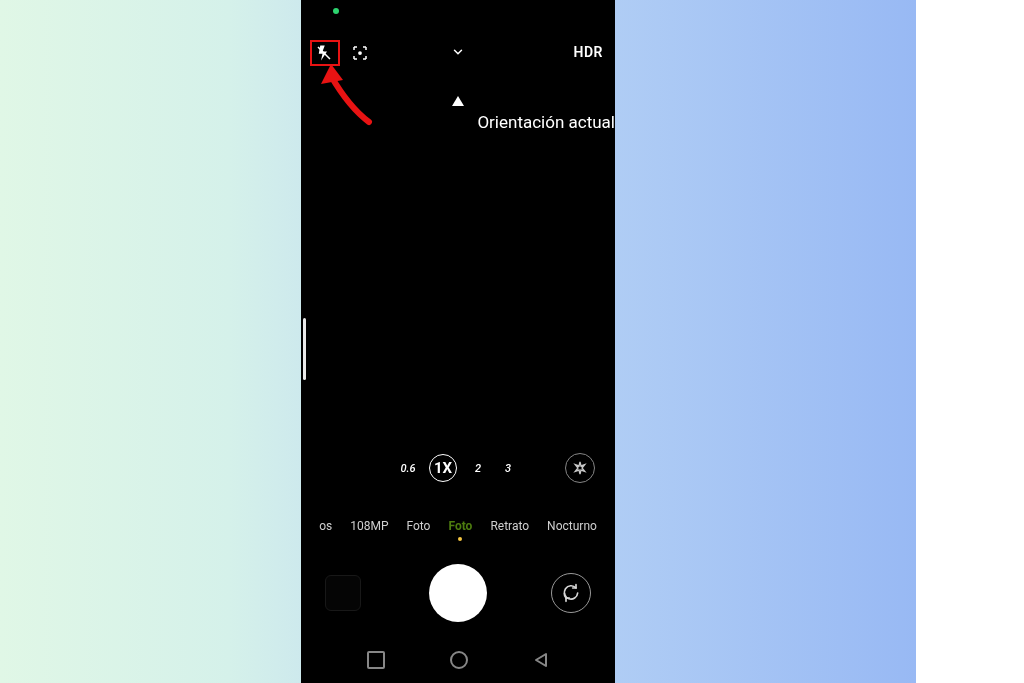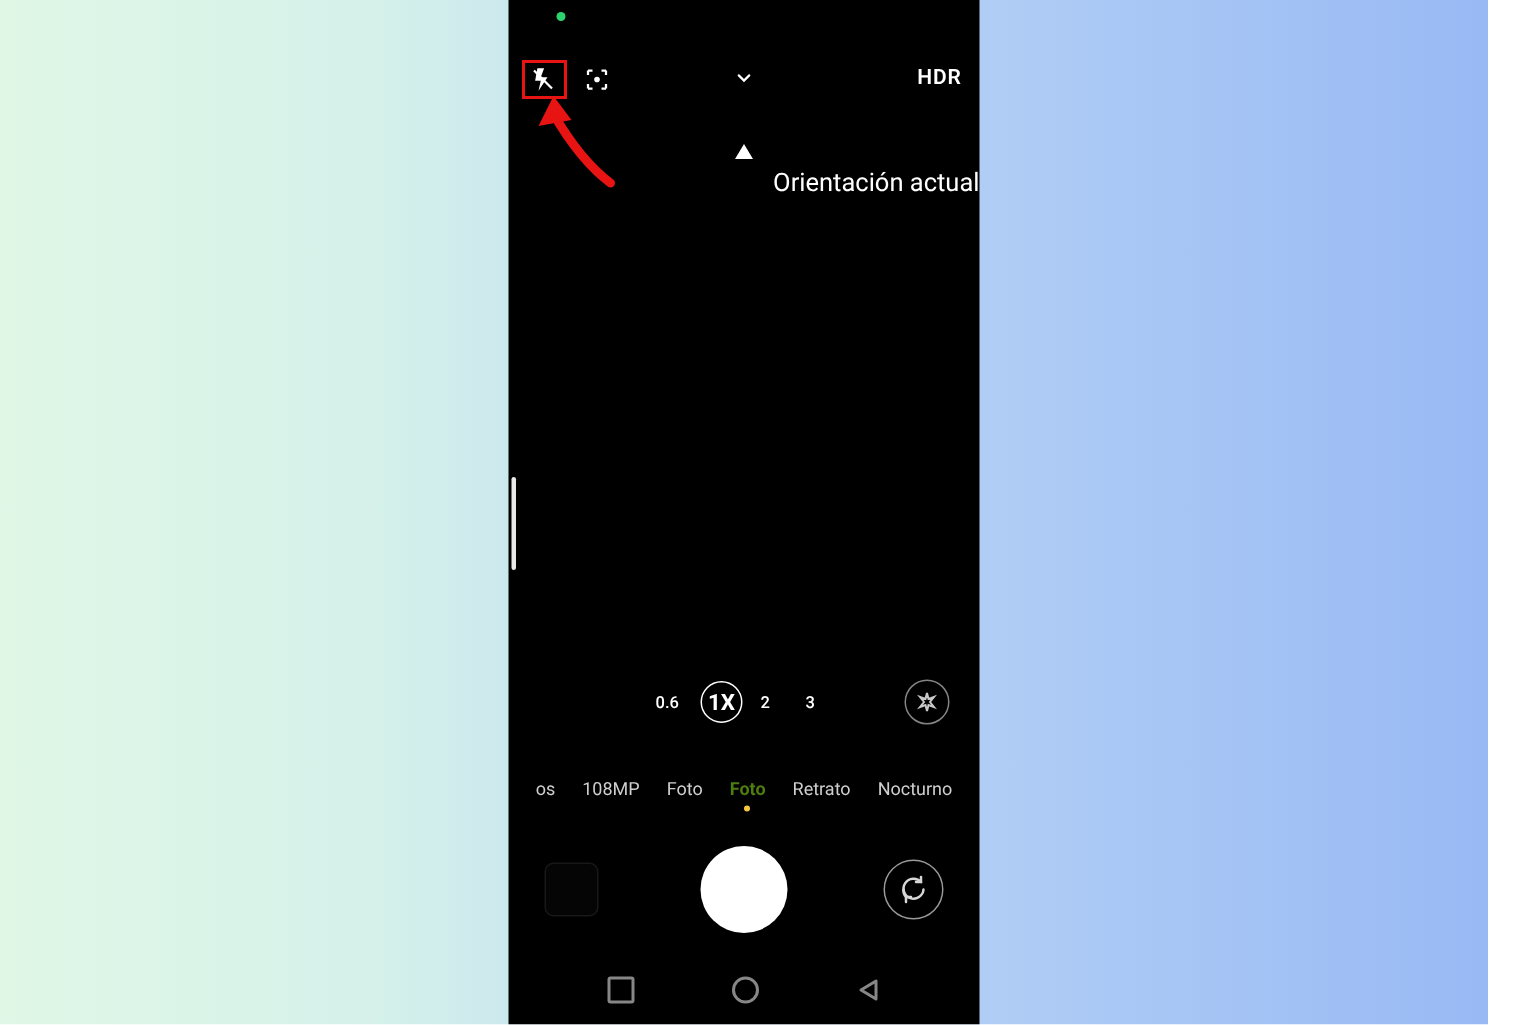--- a/index.html
+++ b/index.html
@@ -4,21 +4,21 @@
 <style>
   html, body {
     margin: 0;
     padding: 0;
     width: 1024px;
     height: 683px;
     overflow: hidden;
     font-family: -apple-system, BlinkMacSystemFont, "Segoe UI", Roboto, sans-serif;
   }
   .bg {
-    width: 992px;
+    width: 916px;
     height: 683px;
     background: linear-gradient(90deg, #e0f7e6 0%, #d5f1ea 25%, #b8d4f5 55%, #98b9f4 100%);
     display: flex;
     align-items: center;
     justify-content: center;
     position: relative;
   }
   .phone {
     width: 314px;
     height: 683px;
@@ -115,22 +115,23 @@
     left: 50%;
     transform: translateX(-50%);
     display: flex;
     align-items: center;
     gap: 12px;
     font-size: 11px;
     font-weight: 500;
   }
   .zoom-item {
     min-width: 18px;
-    text-align: left;
+    text-align: center;
     color: #fff;
+    font-style: italic;
   }
   .zoom-active {
     width: 26px;
     height: 26px;
     border-radius: 50%;
     border: 1.5px solid #fff;
     display: flex;
     align-items: center;
     justify-content: center;
     font-size: 15px;

